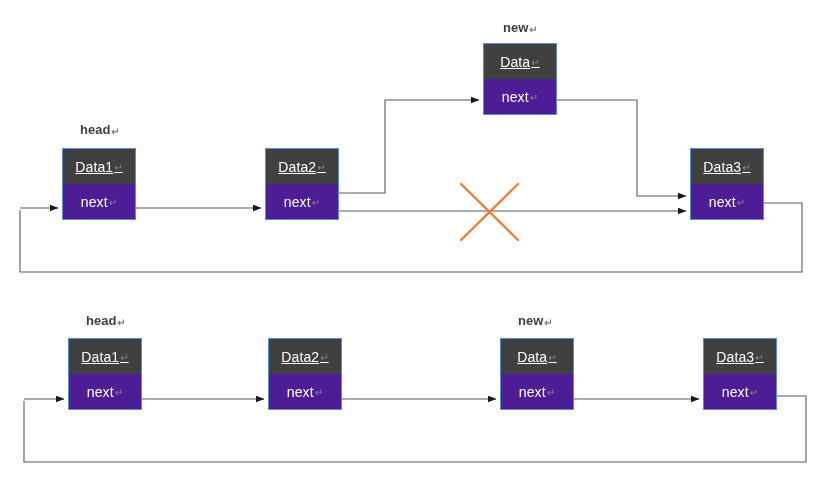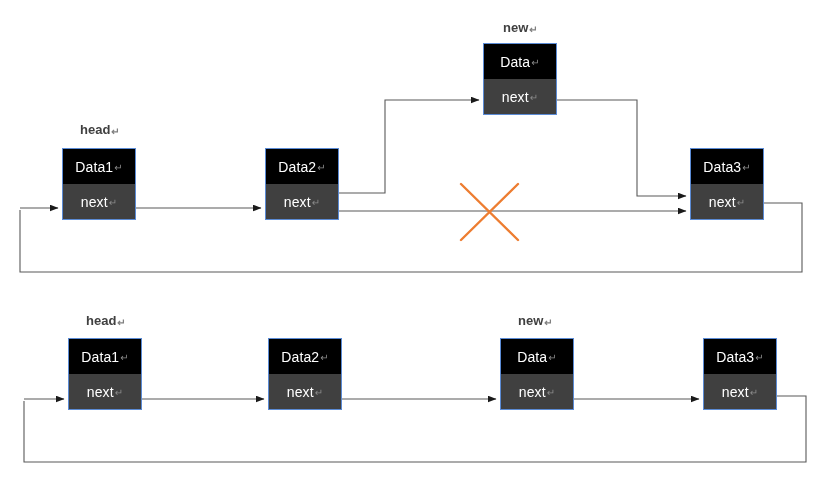--- a/index.html
+++ b/index.html
@@ -39,24 +39,25 @@
     display: flex;
     align-items: center;
     justify-content: center;
     color: #ffffff;
     font-size: 14px;
     line-height: 1;
     letter-spacing: 0.1px;
     white-space: nowrap;
   }
   .node .cell.data {
-    background: #000000;
+    background: #404040;
+    text-decoration: underline;
   }
   .node .cell.next {
-    background: #404040;
+    background: #4c1d95;
     justify-content: center;
   }
   .pilcrow {
     font-size: 10px;
     color: #7f7f7f;
     margin-left: 1px;
     position: relative;
     top: 1px;
   }
   .node .cell.data .pilcrow,

